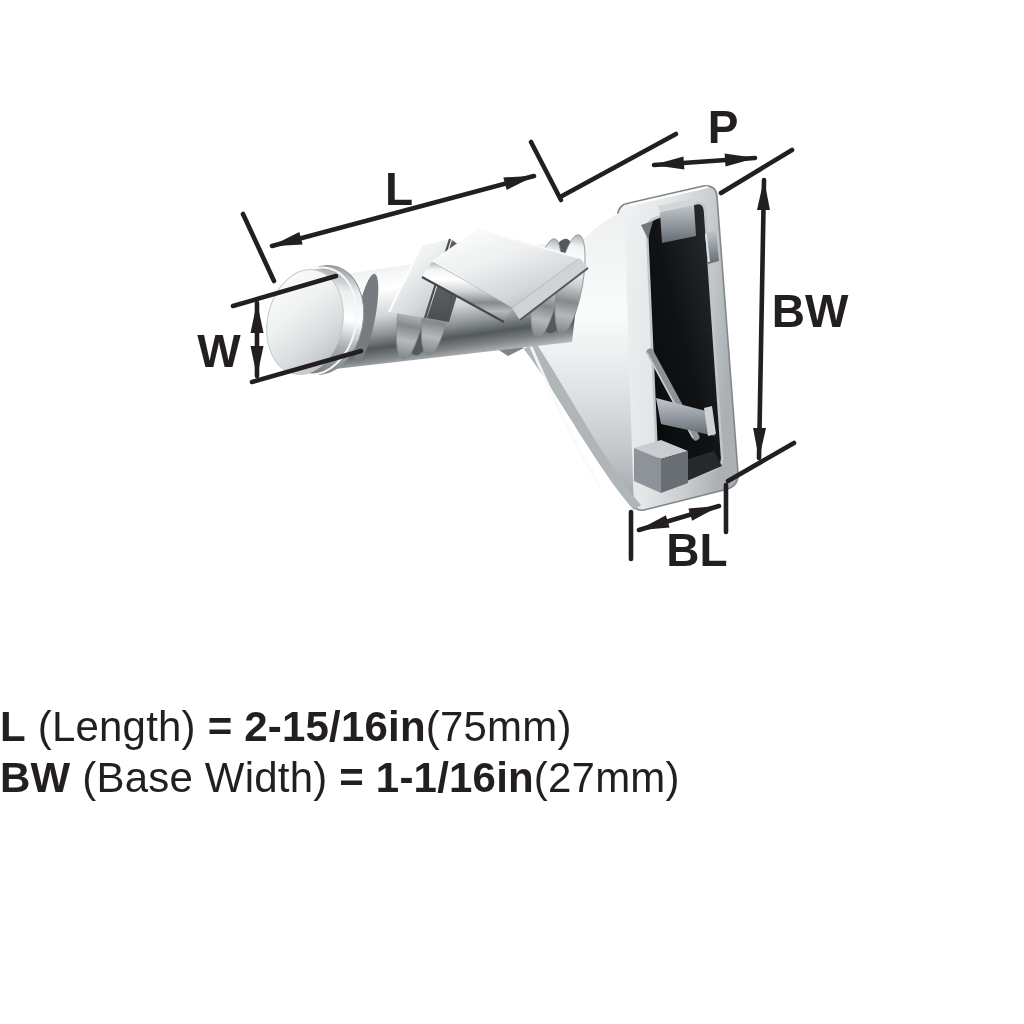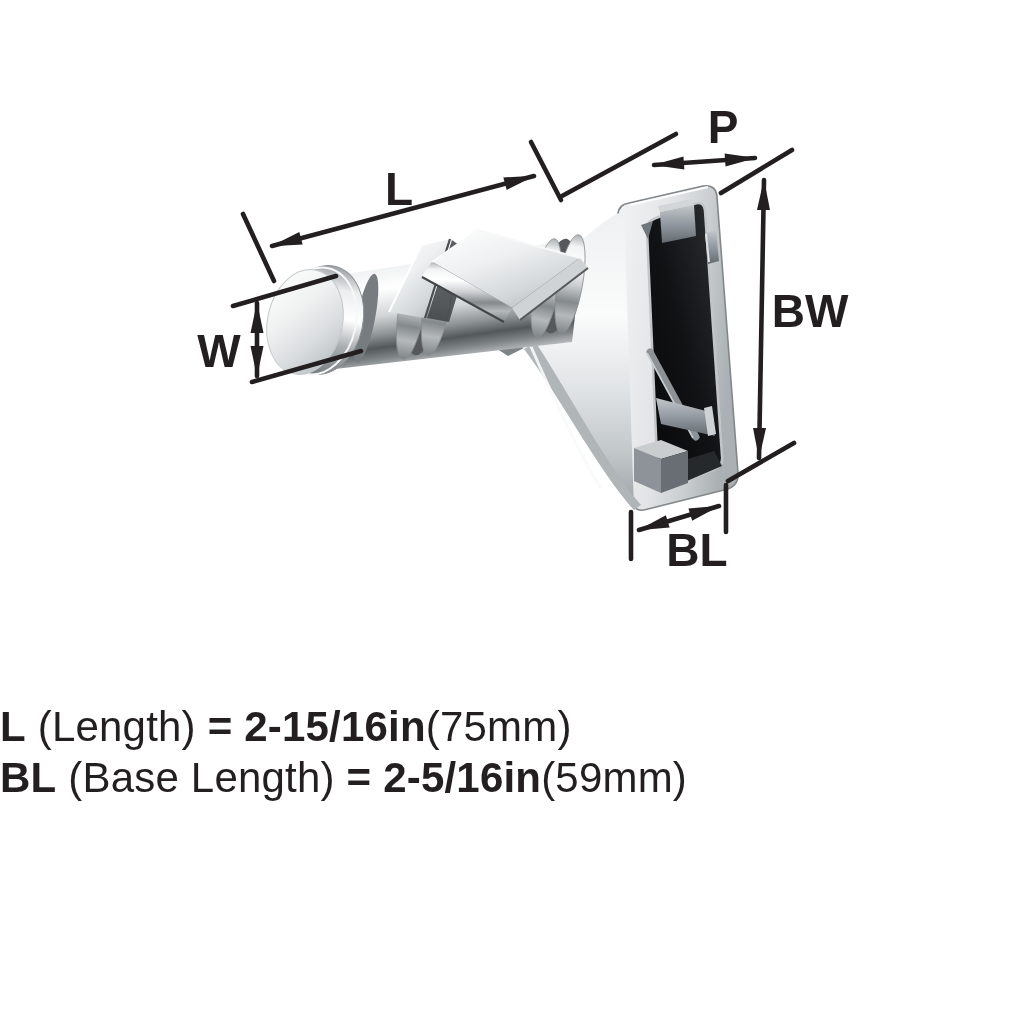--- a/index.html
+++ b/index.html
@@ -191,16 +191,16 @@
         <path d="M 631 512 L 631 559"></path>
         <path d="M 726 485 L 726 532"></path>
         <path d="M 639 530 L 719 506" marker-start="url(#arw)" marker-end="url(#arw)"></path>
         <text x="697" y="566" font-size="46" text-anchor="middle" stroke="none">BL</text>
       </g>
     </g>
   </svg>
 
   <div class="spec-list">
       <div class="spec-line"><span class="seg-b">L</span><span class="seg-r"> (Length) </span><span class="seg-b">= 2-15/16in</span><span class="seg-r">(75mm)</span></div>
-      <div class="spec-line"><span class="seg-b">BL</span><span class="seg-r"> (Base Length) </span><span class="seg-b">= 2-5/16in</span><span class="seg-r">(59mm)</span></div>
+      <div class="spec-line"><span class="seg-b">BW</span><span class="seg-r"> (Base Width) </span><span class="seg-b">= 1-1/16in</span><span class="seg-r">(27mm)</span></div>
     </div>
 
 </div>
 
 </body></html>

